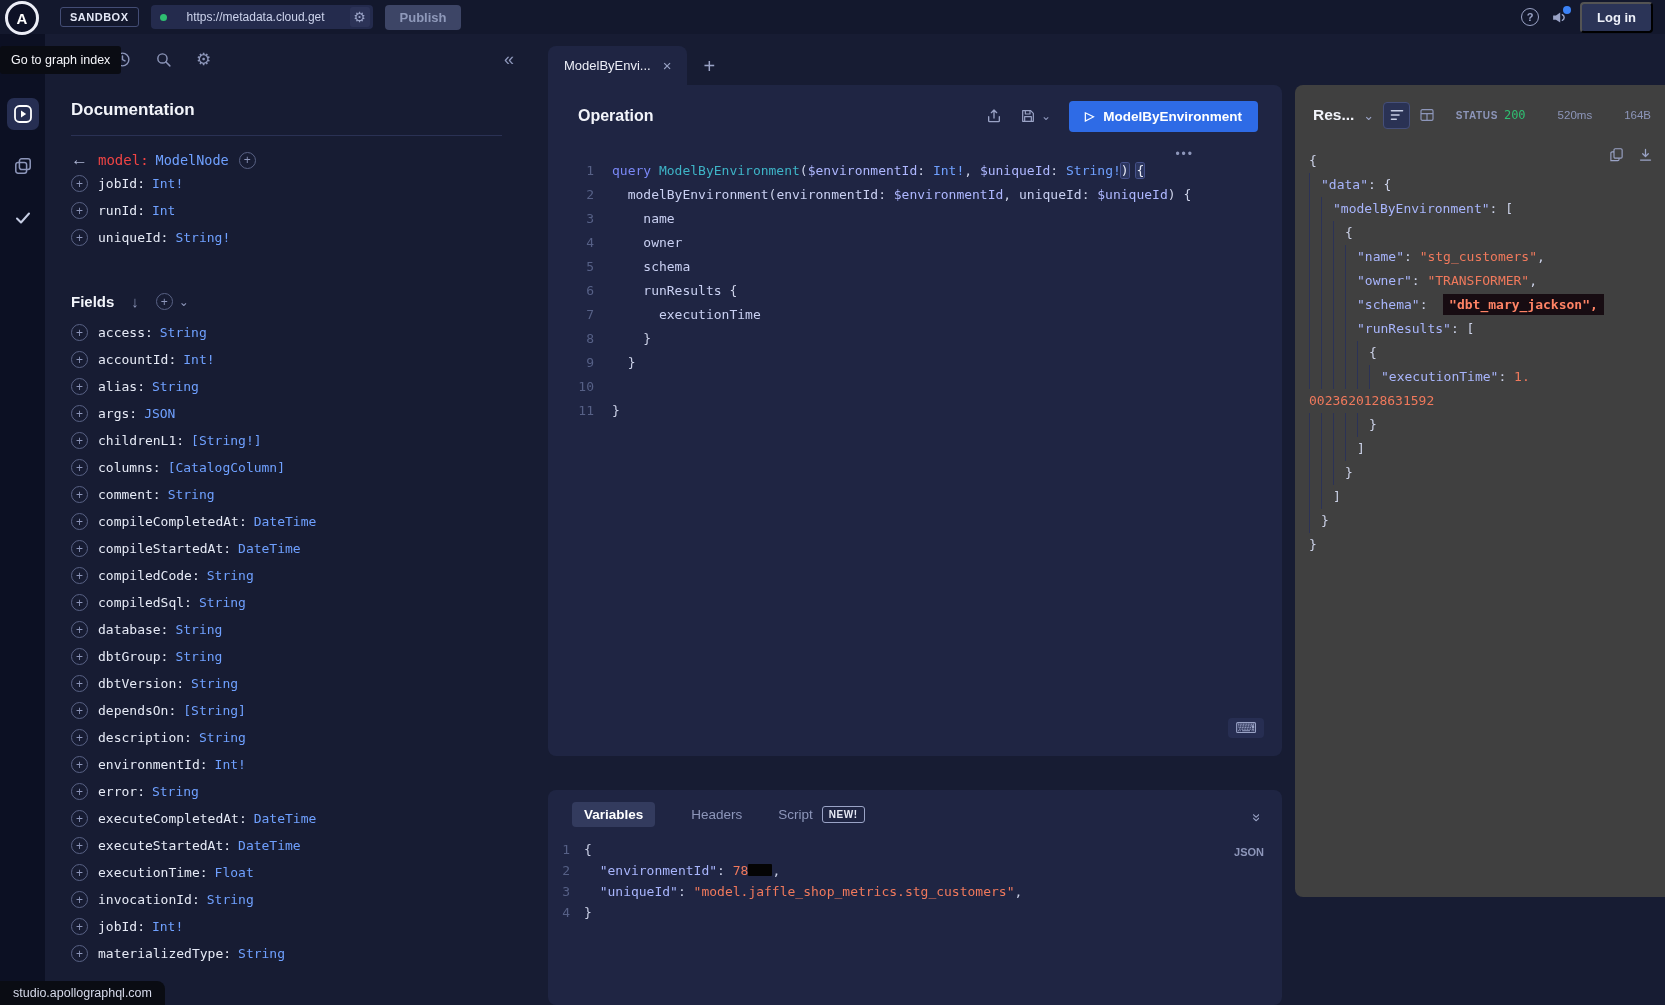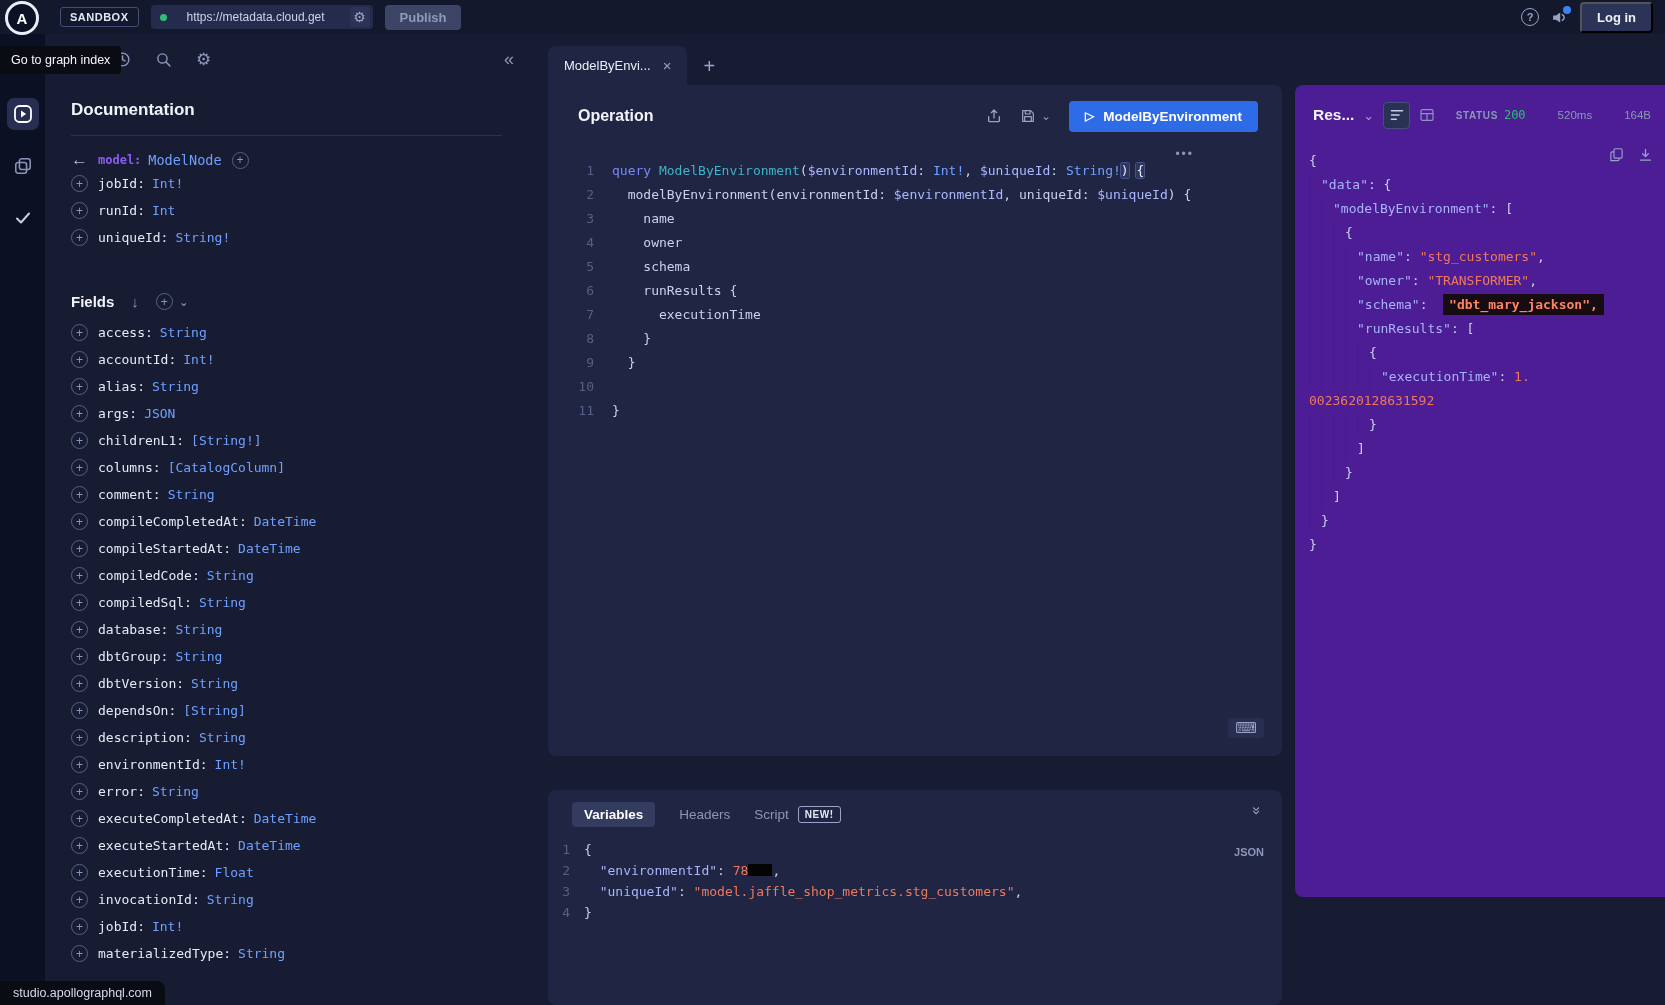--- a/index.html
+++ b/index.html
@@ -32,21 +32,21 @@
 
   
   .docpanel{position:absolute;left:45px;top:34px;bottom:0;width:487px;overflow:hidden;}
   .doc-toolbar{height:50px;display:flex;align-items:center;gap:24px;padding:0 18px 0 30px;color:#8d96ba;}
   .doc-toolbar .tool{display:flex;align-items:center;color:#8d96ba;}
   .collapse-docs{margin-left:auto;font-size:18px;color:#8d96ba;}
   .doc-content{padding:10px 30px 0 26px;}
   .doc-title{font-size:17px;font-weight:bold;color:#f2f4fa;margin-top:6px;padding-bottom:15px;border-bottom:1px solid #2a3154;}
   .breadcrumb{display:flex;align-items:center;gap:10px;margin-top:14px;}
   .back-arrow{color:#aeb6d4;font-size:17px;}
-  .bc-name{font-family:"DejaVu Sans Mono",monospace;font-size:12px;font-weight:bold;color:#8b5cf6;}
+  .bc-name{font-family:"DejaVu Sans Mono",monospace;font-size:14px;font-weight:normal;color:#ef4444;}
   .bc-type{font-family:"DejaVu Sans Mono",monospace;font-size:13.5px;color:#6fa0ff;margin-left:-3px;}
   .plus-circle{width:17px;height:17px;border:1px solid #596285;border-radius:50%;color:#8d96ba;font-size:12px;flex:none;display:inline-flex;align-items:center;justify-content:center;line-height:1;}
   .section-title{font-size:15px;font-weight:bold;color:#f2f4fa;margin-top:25px;margin-bottom:9px;}
   .fields-head{display:flex;align-items:center;gap:17px;margin-top:42px;margin-bottom:9px;}
   .fields-head .section-title{margin:0;}
   .sort-icon{color:#8d96ba;font-size:15px;}
   .chev{color:#8d96ba;font-size:12px;}
   .plus-group{display:flex;align-items:center;gap:6px;}
   .doc-row{display:flex;align-items:center;gap:10px;height:27px;}
   .fname{font-family:"DejaVu Sans Mono",monospace;font-size:13px;color:#e6eaf6;}
@@ -87,32 +87,32 @@
   .sg-fd{color:#c9d0f2;}
   .sg-bm{background:#2c365f;box-shadow:0 0 0 1px #46528c;border-radius:2px;}
   .sg-key{color:#a8b5fc;}
   .sg-str{color:#f0795c;}
   .sg-num{color:#f0795c;}
   .sg-redact{display:inline-block;width:24px;height:12px;background:#040404;vertical-align:-1px;border-radius:1px;}
   .sg-hls{background:#170c12;color:#ff8365;font-weight:bold;padding:3px 6px;}
 
   
   .var-panel{position:absolute;left:548px;top:790px;width:734px;height:215px;background:#1f2543;border-radius:8px;}
-  .var-tabs{display:flex;align-items:flex-start;gap:12px;padding:12px 24px 0 24px;}
+  .var-tabs{display:flex;align-items:flex-end;gap:24px;padding:12px 24px 0 24px;}
   .var-tab{font-size:13.5px;color:#8d96ba;padding:5px 12px;border-radius:4px;}
   .var-tab.active{background:#333b5e;color:#fff;font-weight:bold;}
   .script-group{display:flex;align-items:center;gap:9px;}
   .new-badge{border:1px solid #9aa3c6;color:#e6e9f5;font-size:10px;font-weight:bold;border-radius:3px;padding:2px 6px;letter-spacing:.5px;}
   .var-collapse{margin-left:auto;color:#9aa3c6;}
   .rot-down{display:inline-block;transform:rotate(-90deg);font-size:15px;}
   .var-lang{position:absolute;right:18px;top:56px;color:#8d96ba;font-size:11px;font-weight:bold;}
   .var-code{padding-top:12px;}
 
   
-  .resp-panel{position:absolute;left:1295px;top:85px;width:370px;height:812px;background:#4c1d95;border-radius:8px 0 0 8px;}
+  .resp-panel{position:absolute;left:1295px;top:85px;width:370px;height:812px;background:#404040;border-radius:8px 0 0 8px;}
   .resp-header{display:flex;align-items:center;height:60px;padding:0 10px 0 18px;gap:9px;}
   .resp-title{font-size:15.5px;font-weight:bold;color:#f2f4fa;}
   .resp-chev{color:#9aa3c6;font-size:13px;}
   .resp-filter{width:27px;height:27px;border:1px solid #454f79;background:#2a3254;border-radius:4px;display:flex;align-items:center;justify-content:center;color:#c6cde4;flex:none;}
   .resp-grid{color:#8d96ba;display:flex;align-items:center;}
   .resp-right{display:flex;align-items:center;gap:12px;margin-left:auto;padding-right:4px;}
   .status-group{display:flex;align-items:baseline;gap:6px;}
   .status-label{font-size:10px;color:#8d96ba;letter-spacing:.6px;font-weight:bold;}
   .status-code{font-size:12px;color:#2fbf71;font-family:"DejaVu Sans Mono",monospace;}
   .resp-meta{font-size:11.5px;color:#8d96ba;padding-left:20px;}

